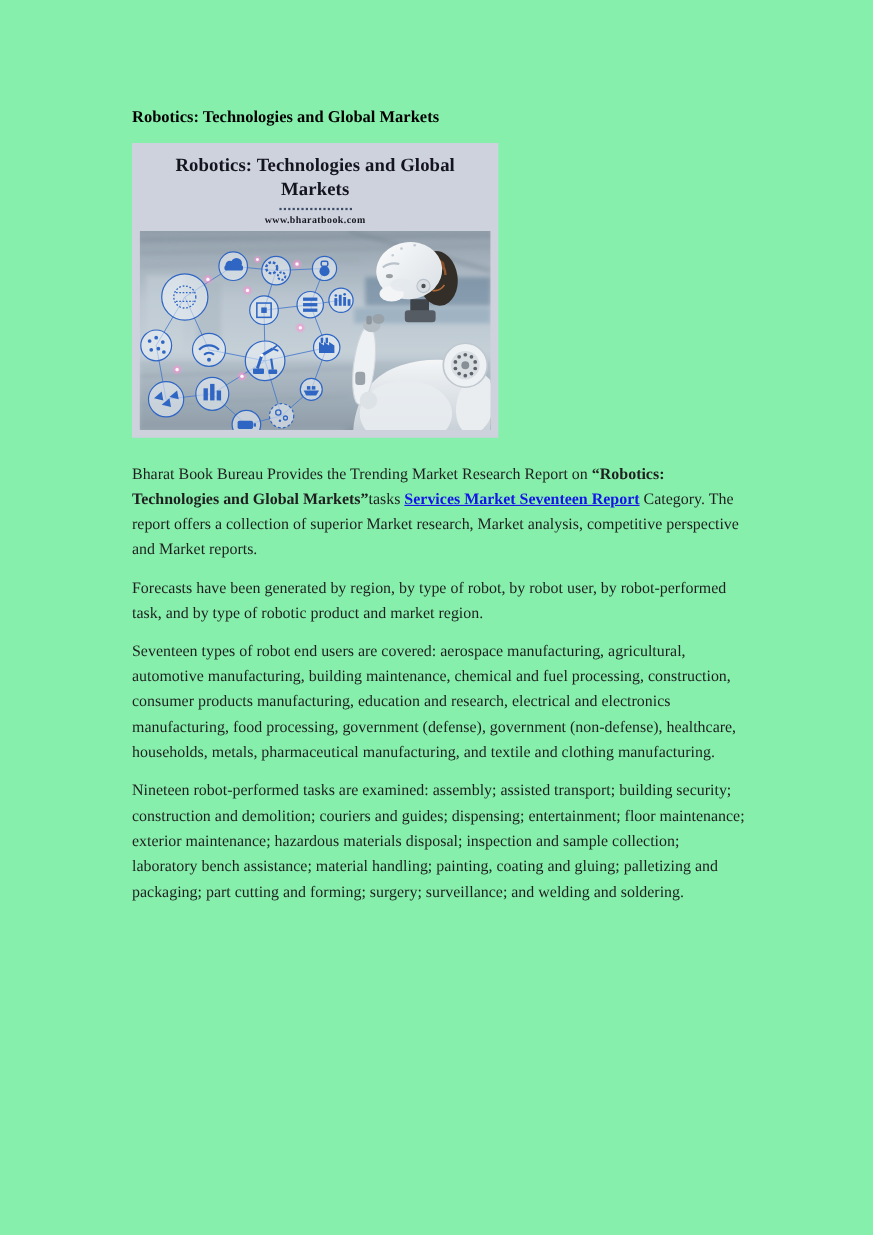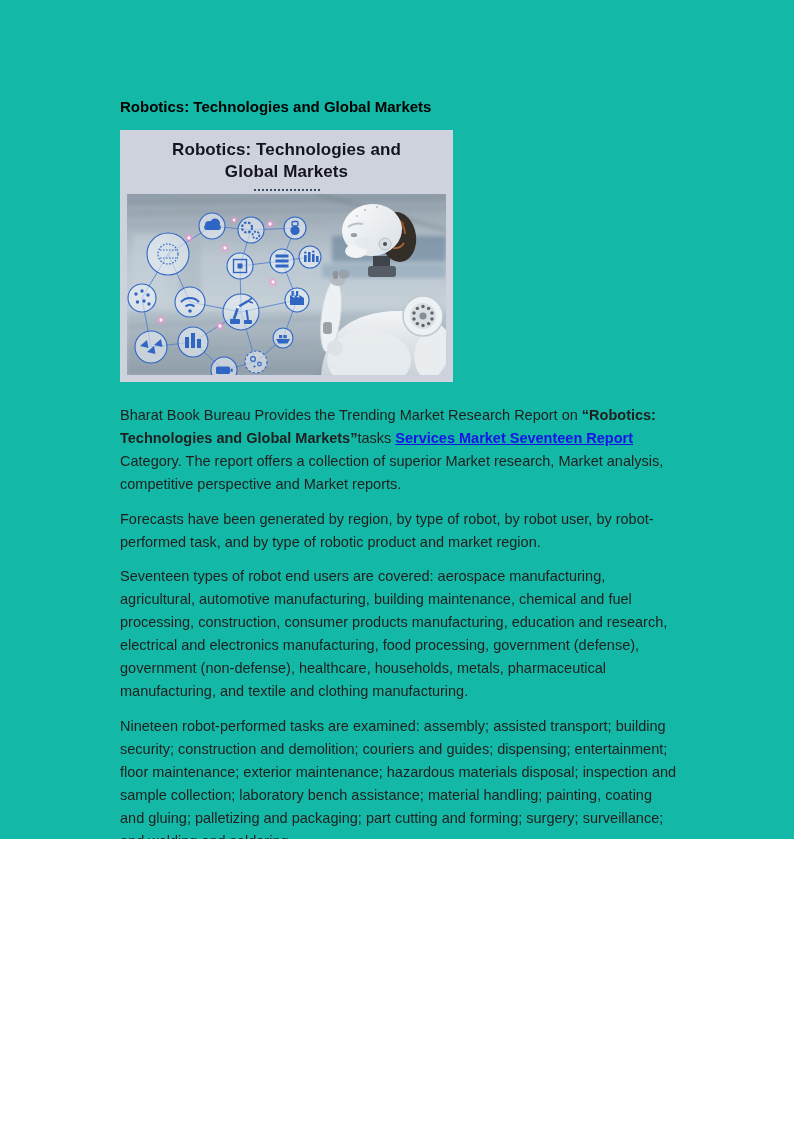--- a/index.html
+++ b/index.html
@@ -1,22 +1,22 @@
 <!DOCTYPE html>
 <html><head>
 <meta charset="utf-8">
 <style>
   html,body{margin:0;padding:0;background:#ffffff;}
   .page{
     position:relative;
-    width:794px;height:839px;
+    width:794px;height:1123px;
     box-sizing:border-box;
     padding:98px 116px 0 120px;
-    background:#14b8a6;
-    font-family:Liberation Sans, sans-serif;
+    background:#86efac;
+    font-family:Liberation Serif, serif;
     color:#1f1f1f;
     overflow:hidden;
   }
   h1.doc-title{
     font-size:15px;font-weight:700;color:#000;
     margin:0 0 14px 0;line-height:18px;
   }
   figure.promo{
     margin:0 0 22px 0;padding:0 0 7px 0;
     width:333px;background:#cdd2dc;
@@ -58,20 +58,21 @@
 </head>
 <body>
 
 <div class="page">
 
   <h1 class="doc-title">Robotics: Technologies and Global Markets</h1>
 
   <figure class="promo">
     <div class="promo-title">Robotics: Technologies and Global Markets</div>
     <div class="promo-divider"></div>
+    <div class="promo-site">www.bharatbook.com</div>
     <div class="promo-photo">
       <svg width="319" height="181" viewBox="0 0 319 181" xmlns="http://www.w3.org/2000/svg">
         <defs>
           <linearGradient id="bg" x1="0" y1="0" x2="0" y2="1">
             <stop offset="0" stop-color="#97a2ac"></stop>
             <stop offset="0.35" stop-color="#c2cbd3"></stop>
             <stop offset="0.6" stop-color="#ccd4da"></stop>
             <stop offset="1" stop-color="#a6b1bb"></stop>
           </linearGradient>
           <linearGradient id="floorg" x1="0" y1="0" x2="0" y2="1">

